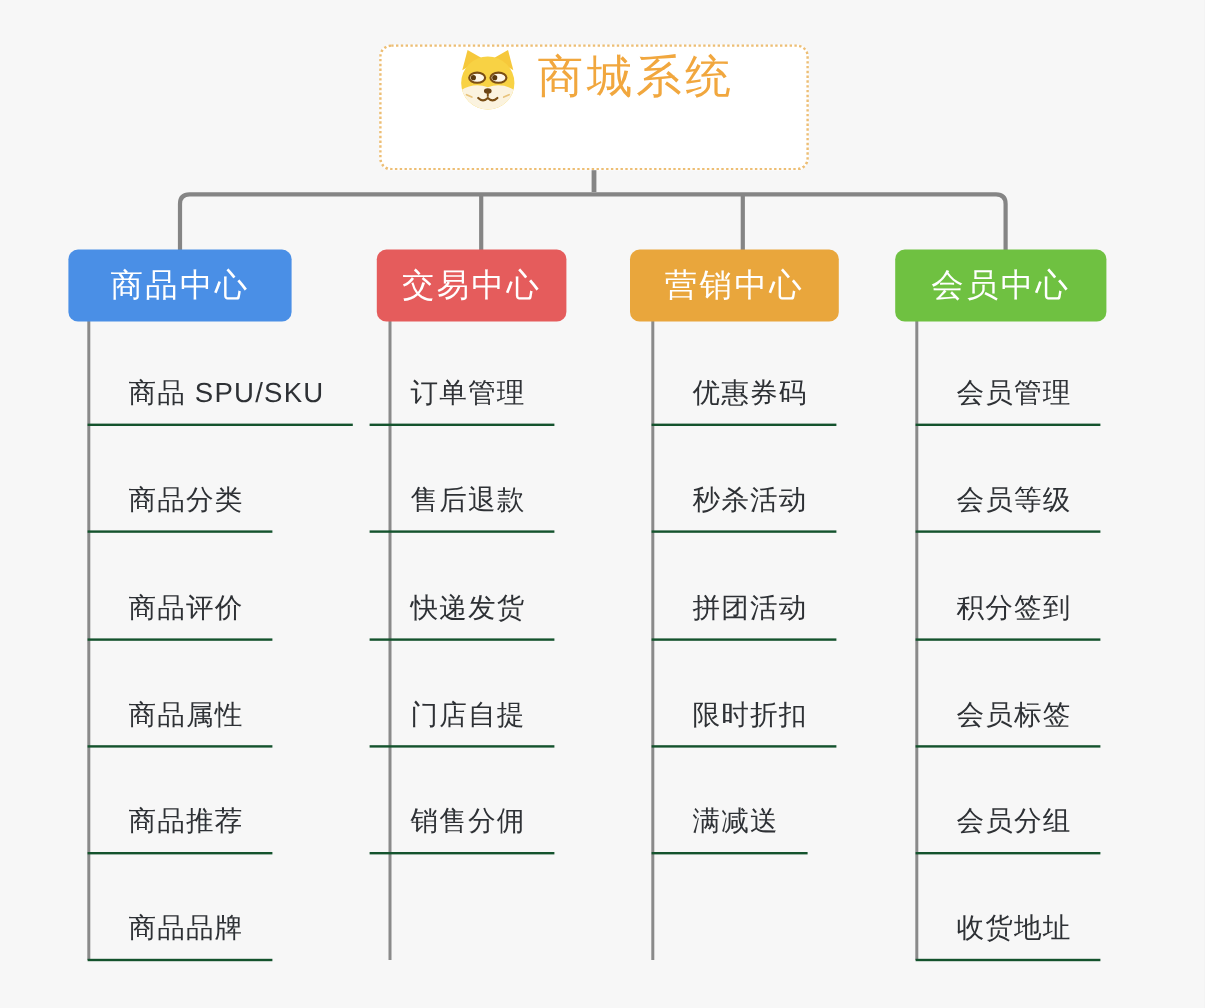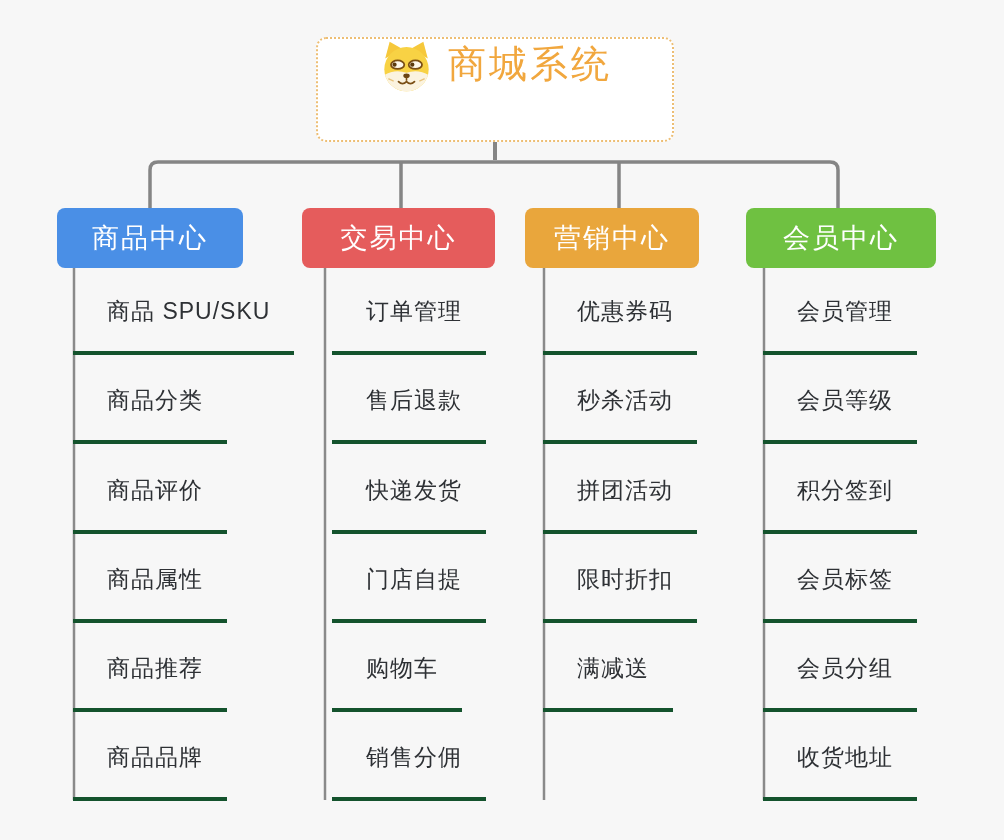--- a/index.html
+++ b/index.html
@@ -52,43 +52,43 @@
     display: flex;
     align-items: center;
     justify-content: center;
     color: #FFFFFF;
     font-size: 27px;
     letter-spacing: 2px;
     white-space: nowrap;
     cursor: pointer;
   }
   .pill-0 { left: 57px;  width: 186px; }
-  .pill-1 { left: 302px; width: 193px; }
+  .pill-1 { left: 314px; width: 158px; }
   .pill-2 { left: 525px; width: 174px; }
-  .pill-3 { left: 746px; width: 190px; }
+  .pill-3 { left: 746px; width: 176px; }
   
   .branch-column {
     position: absolute;
     top: 266px;
     width: 270px;
   }
   .col-0 { left: 73px; }
-  .col-1 { left: 332px; }
+  .col-1 { left: 308px; }
   .col-2 { left: 543px; }
   .col-3 { left: 763px; }
   .leaf-item {
     height: 89.2px;
     display: flex;
     align-items: flex-end;
   }
   .leaf-label {
     display: inline-block;
     white-space: nowrap;
-    padding: 0 24px 24px 34px;
-    border-bottom: 4px solid #14532d;
+    padding: 0 24px 10px 34px;
+    border-bottom: 2px solid #14532d;
     font-size: 23px;
     color: #2E3135;
     letter-spacing: 1px;
     cursor: pointer;
   }
 </style>
 </head>
 <body>
 
 <div id="canvas">
@@ -172,23 +172,20 @@
     <div class="leaf-item">
         <span class="leaf-label">售后退款</span>
       </div>
     <div class="leaf-item">
         <span class="leaf-label">快递发货</span>
       </div>
     <div class="leaf-item">
         <span class="leaf-label">门店自提</span>
       </div>
     <div class="leaf-item">
-        <span class="leaf-label">购物车</span>
-      </div>
-    <div class="leaf-item">
         <span class="leaf-label">销售分佣</span>
       </div>
   </div>
 
   <div class="branch-column col-2">
     <div class="leaf-item">
         <span class="leaf-label">优惠券码</span>
       </div>
     <div class="leaf-item">
         <span class="leaf-label">秒杀活动</span>

